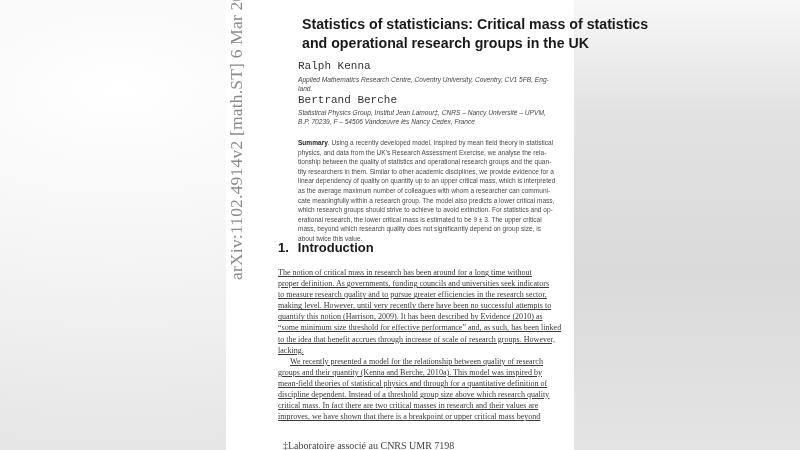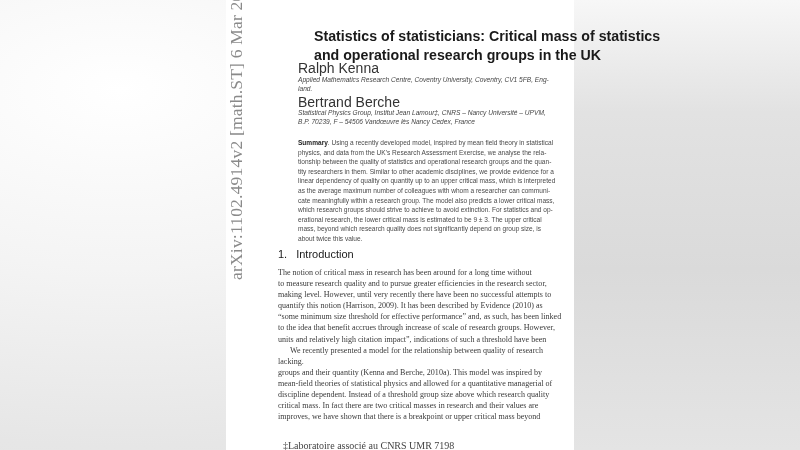--- a/index.html
+++ b/index.html
@@ -19,53 +19,53 @@
     .arxiv-stamp {
       position: absolute; left: 226px; top: 280px;
       transform-origin: 0 0; transform: rotate(-90deg);
       white-space: nowrap; color: #8a8a8a;
       font-family: "Liberation Serif", serif; font-size: 17.5px;
       letter-spacing: 0.2px; width: 280px;
     }
     .title {
       position: absolute; left: 298px; top: 11px; width: 300px;
       font-family: "Liberation Sans", sans-serif; font-weight: bold;
-      font-size: 14.2px; line-height: 19px; color: #1a1a1a; margin: 16px;
+      font-size: 14.2px; line-height: 19px; color: #1a1a1a; margin: 4px;
       white-space: nowrap;
     }
     .author {
       position: absolute; left: 298px;
-      font-family: Liberation Sans, sans-serif; font-size: 14px; color: #333;
+      font-family: Liberation Mono, monospace; font-size: 11px; color: #333;
       white-space: nowrap;
     }
     .affil {
       position: absolute; left: 298px; width: 282px;
       font-family: "Liberation Sans", sans-serif; font-style: italic;
       font-size: 6.6px; line-height: 9.3px; color: #444;
     }
     .affil span { display: block; white-space: nowrap; }
     .summary {
       position: absolute; left: 298px; top: 138px; width: 262px;
       font-family: "Liberation Sans", sans-serif; font-size: 6.55px;
       line-height: 9.6px; color: #4a4a4a;
     }
     .summary span.ln { display: block; white-space: nowrap; text-align: justify; }
     .summary b { color: #1e1e1e; }
     .section-heading {
-      position: absolute; left: 278px; top: 248px;
-      font-family: "Liberation Sans", sans-serif; font-weight: normal;
-      font-size: 11px; color: #1a1a1a; white-space: nowrap;
+      position: absolute; left: 278px; top: 240px;
+      font-family: "Liberation Sans", sans-serif; font-weight: bold;
+      font-size: 13px; color: #1a1a1a; white-space: nowrap;
     }
     .section-heading .num { margin-right: 9px; }
     .body-text {
       position: absolute; left: 278px; top: 267px; width: 300px;
       font-family: "Liberation Serif", serif; font-size: 8.05px;
       line-height: 11.1px; color: #3a3a3a;
     }
-    .body-text span.ln { display: block; white-space: nowrap; }
+    .body-text span.ln { display: block; white-space: nowrap; text-decoration: underline; }
     .body-text .indent { padding-left: 12px; }
     .footnote {
       position: absolute; left: 283px; top: 440px;
       font-family: "Liberation Serif", serif; font-size: 10px; color: #444;
       white-space: nowrap;
     }
   </style>
 </head>
 <body>
 
@@ -105,29 +105,29 @@
   <span class="ln">mass, beyond which research quality does not significantly depend on group size, is</span>
   <span class="ln">about twice this value.</span>
 </div>
 
 <div class="section-heading">
   <span class="num">1.</span><span>Introduction</span>
 </div>
 
 <div class="body-text">
   <span class="ln">The notion of critical mass in research has been around for a long time without</span>
+  <span class="ln">proper definition.  As governments, funding councils and universities seek indicators</span>
   <span class="ln">to measure research quality and to pursue greater efficiencies in the research sector,</span>
   <span class="ln">making level. However, until very recently there have been no successful attempts to</span>
   <span class="ln">quantify this notion (Harrison, 2009).  It has been described by Evidence (2010) as</span>
   <span class="ln">“some minimum size threshold for effective performance” and, as such, has been linked</span>
   <span class="ln">to the idea that benefit accrues through increase of scale of research groups. However,</span>
-  <span class="ln">units and relatively high citation impact”, indications of such a threshold have been</span>
+  <span class="ln">lacking.</span>
   <span class="ln indent">We recently presented a model for the relationship between quality of research</span>
-  <span class="ln">lacking.</span>
   <span class="ln">groups and their quantity (Kenna and Berche, 2010a). This model was inspired by</span>
-  <span class="ln">mean-field theories of statistical physics and allowed for a quantitative managerial of</span>
+  <span class="ln">mean-field theories of statistical physics and through for a quantitative definition of</span>
   <span class="ln">discipline dependent.  Instead of a threshold group size above which research quality</span>
   <span class="ln">critical mass.  In fact there are two critical masses in research and their values are</span>
   <span class="ln">improves, we have shown that there is a breakpoint or upper critical mass beyond</span>
 
 </div>
 
 <div class="footnote">‡Laboratoire associé au CNRS UMR 7198</div>
 
 </body></html>

